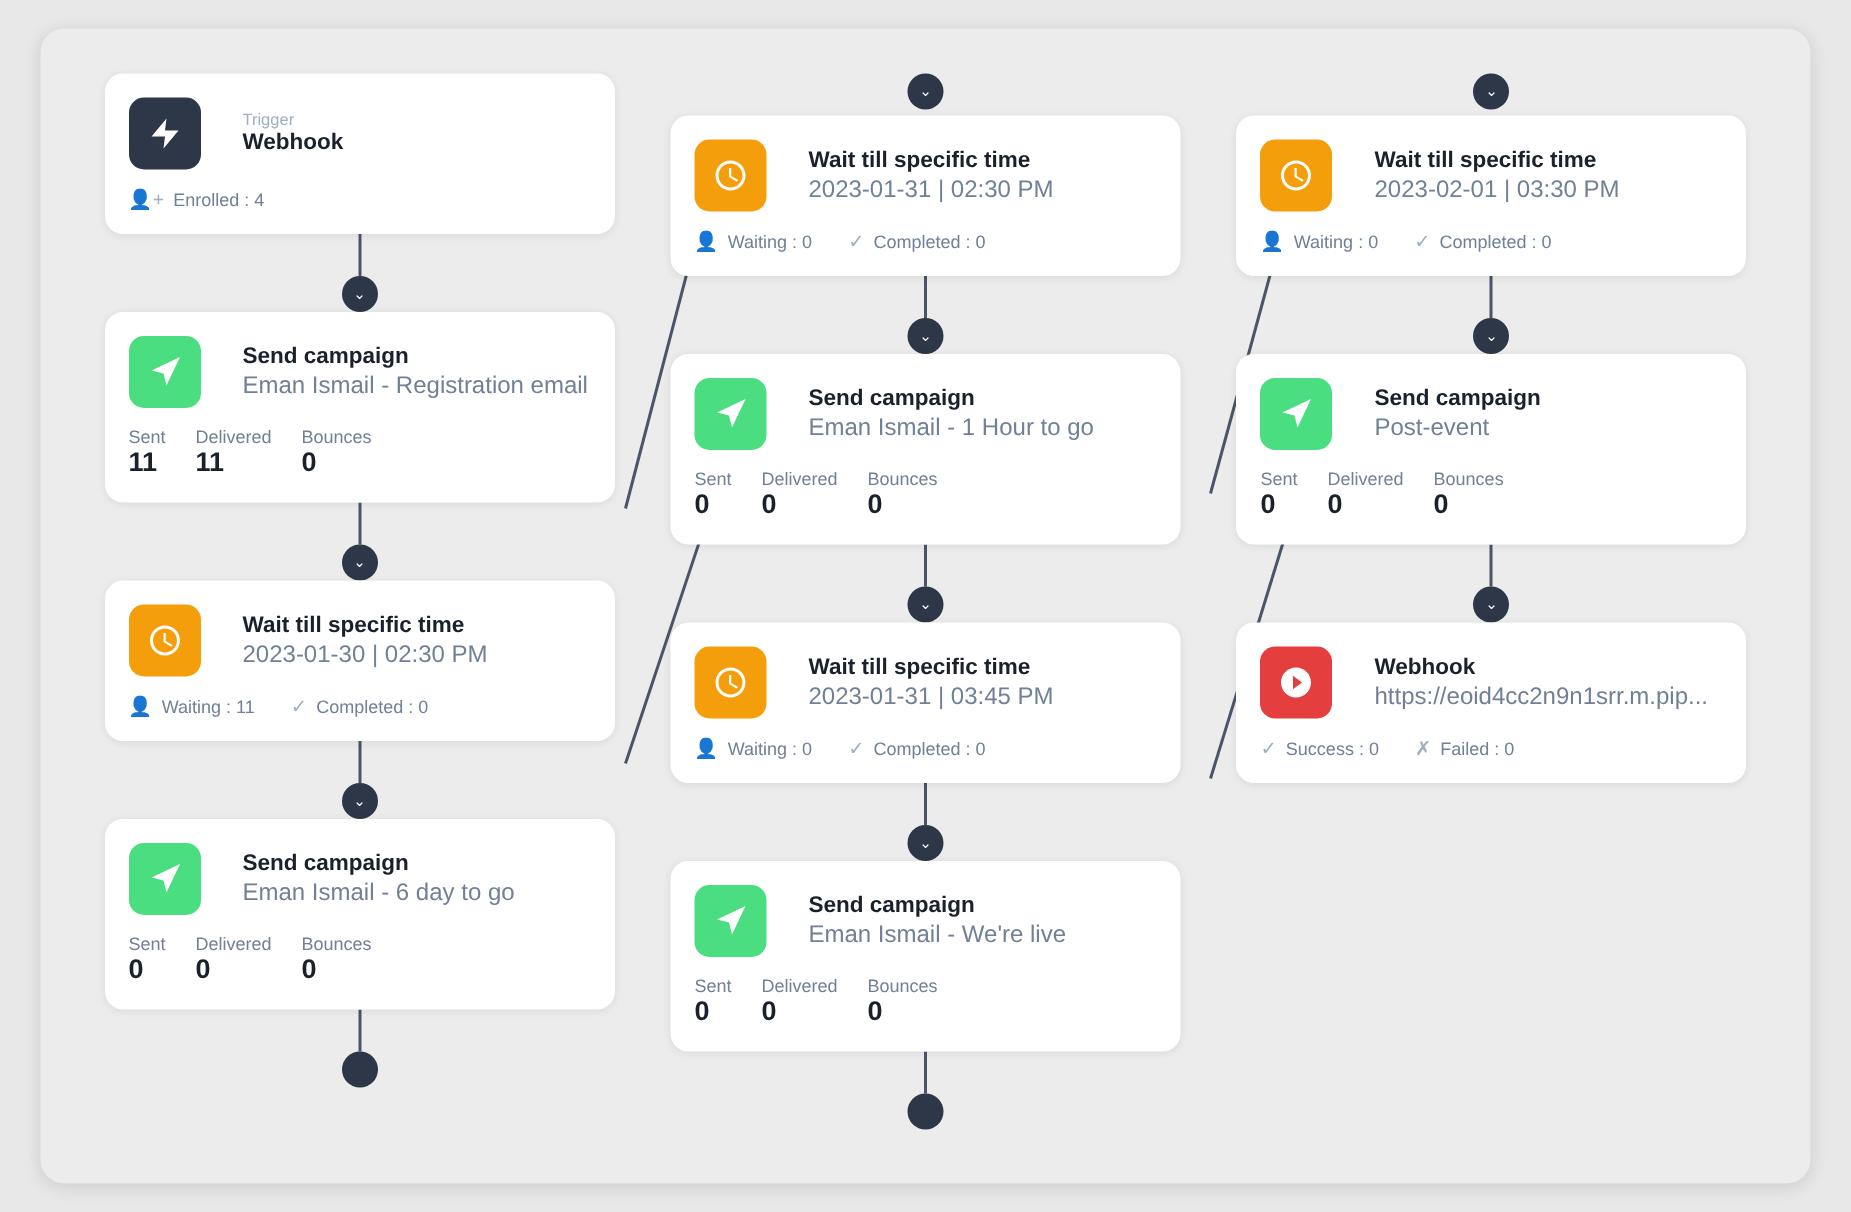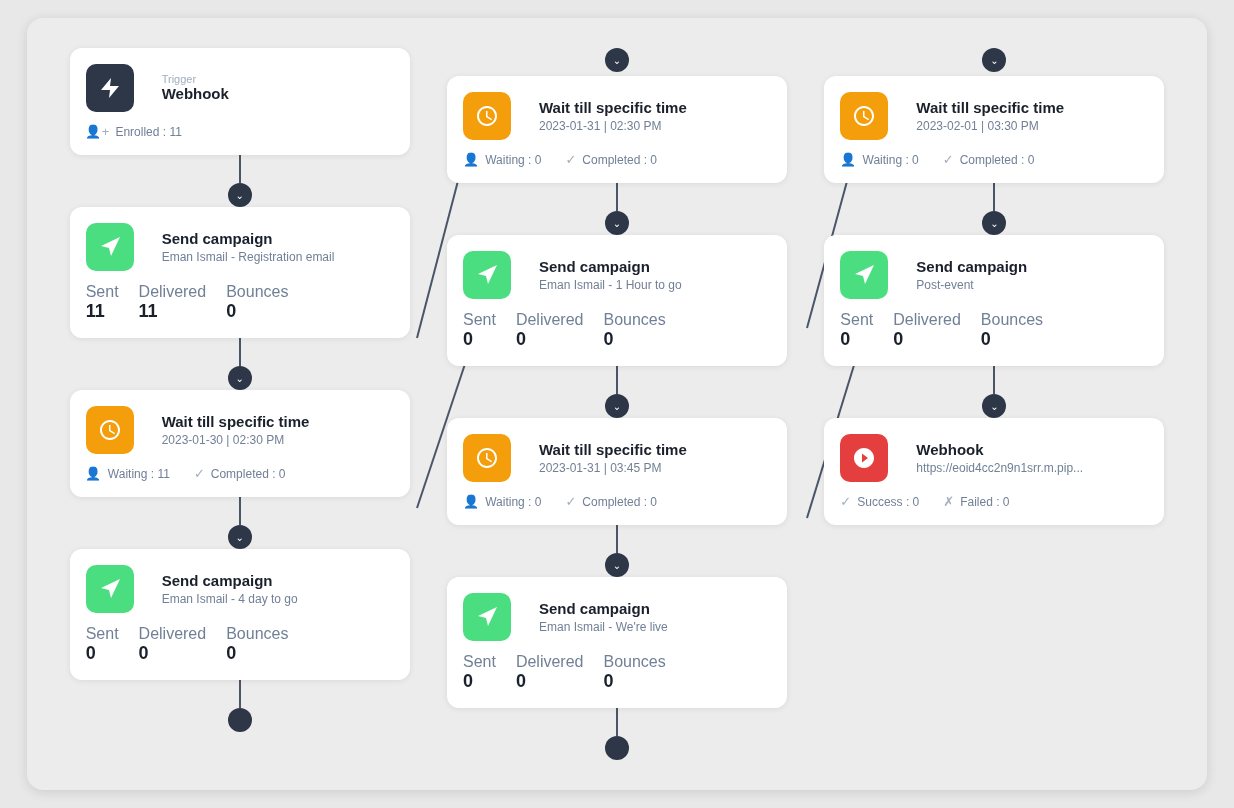--- a/index.html
+++ b/index.html
@@ -56,40 +56,40 @@
     .icon-green { background: #4ade80; }
     .icon-orange { background: #f59e0b; }
     .icon-red { background: #e53e3e; }
     .card-title {
       font-size: 15px;
       font-weight: 700;
       color: #1a202c;
       line-height: 1.2;
     }
     .card-subtitle {
-      font-size: 12px;
+      font-size: 16px;
       color: #718096;
       margin-top: 2px;
     }
     .trigger-label {
       font-size: 11px;
       color: #a0aec0;
       font-weight: 500;
     }
     .card-stats {
       display: flex;
       gap: 20px;
       margin-top: 8px;
     }
     .stat-item {
       display: flex;
       flex-direction: column;
     }
     .stat-label {
-      font-size: 16px;
+      font-size: 12px;
       color: #718096;
     }
     .stat-value {
       font-size: 18px;
       font-weight: 700;
       color: #1a202c;
     }
     .card-footer {
       display: flex;
       gap: 24px;
@@ -176,21 +176,21 @@
               </svg>
           </div>
           <div>
             <div class="trigger-label">Trigger</div>
             <div class="card-title">Webhook</div>
           </div>
         </div>
         <div class="card-footer">
           <div class="footer-item">
             <span class="footer-icon">👤+</span>
-            <span>Enrolled : 11</span>
+            <span>Enrolled : 4</span>
           </div>
         </div>
       </div>
 
       <div class="connector">
         <div class="connector-line"></div>
         <div class="connector-dot">⌄</div>
       </div>
 
       <div class="card">
@@ -257,21 +257,21 @@
 
       <div class="card">
         <div class="card-header">
           <div class="card-icon icon-green">
             <svg class="icon-svg" viewBox="0 0 24 24">
                 <path d="M3 11l19-9-9 19-2-8-8-2z"></path>
               </svg>
           </div>
           <div>
             <div class="card-title">Send campaign</div>
-            <div class="card-subtitle">Eman Ismail - 4 day to go</div>
+            <div class="card-subtitle">Eman Ismail - 6 day to go</div>
           </div>
         </div>
         <div class="card-stats">
           <div class="stat-item">
             <span class="stat-label">Sent</span>
             <span class="stat-value">0</span>
           </div>
           <div class="stat-item">
             <span class="stat-label">Delivered</span>
             <span class="stat-value">0</span>

